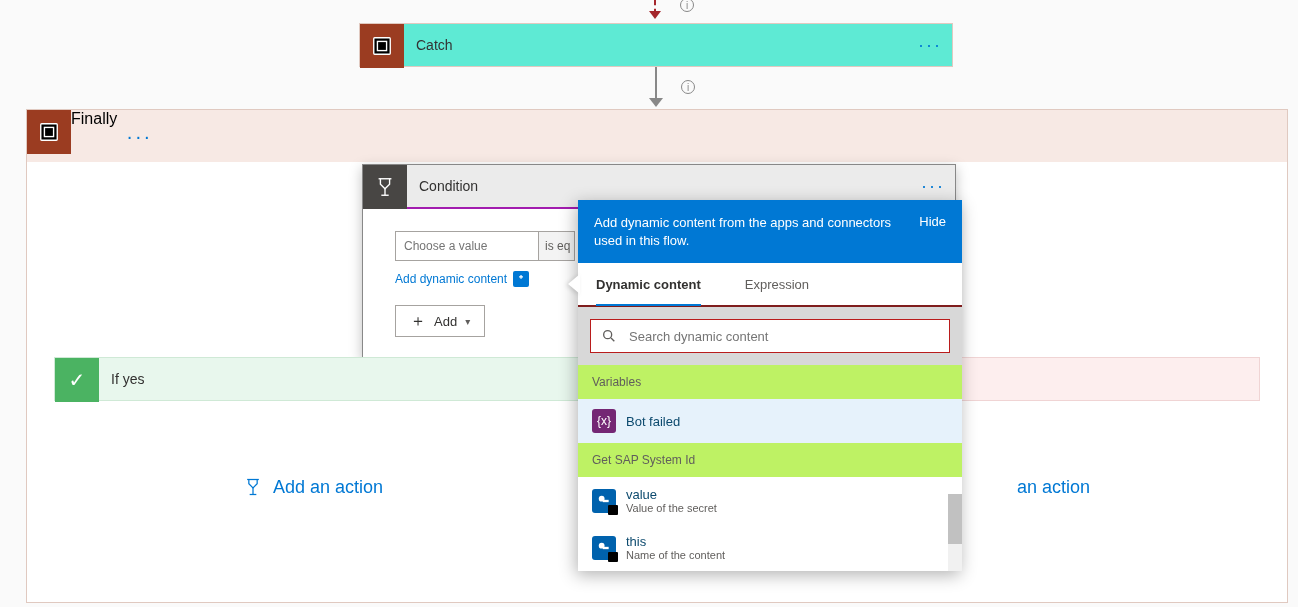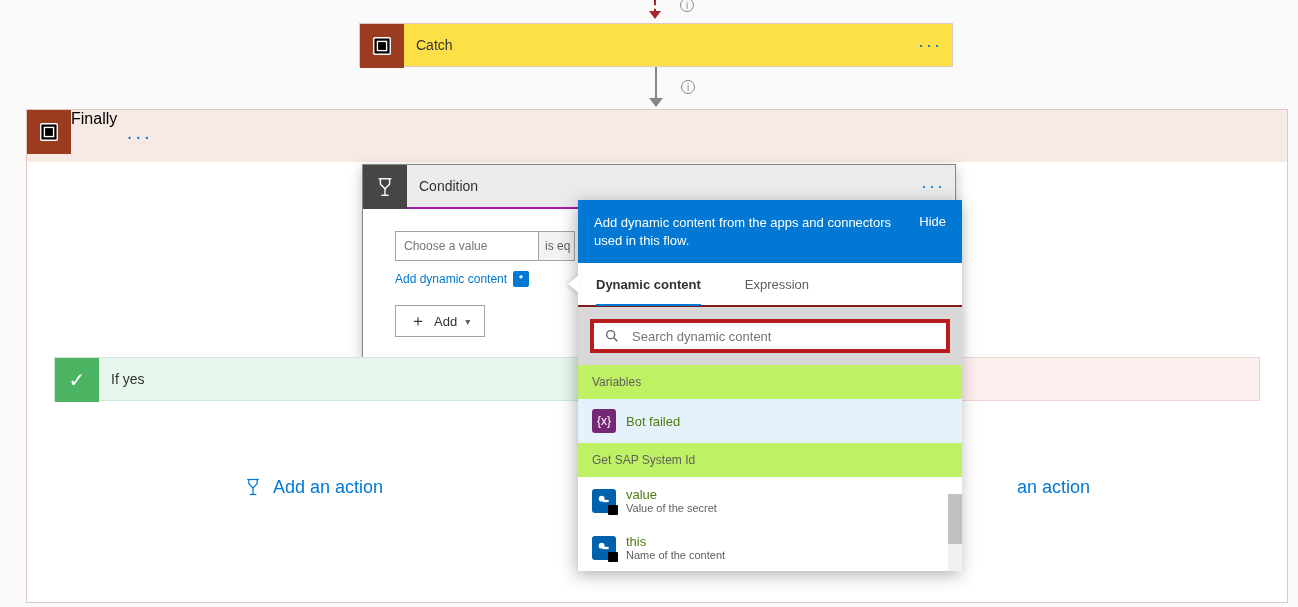--- a/index.html
+++ b/index.html
@@ -5,21 +5,21 @@
   * { box-sizing: border-box; font-family: "Segoe UI", -apple-system, sans-serif; }
   body { margin:0; background:#fafafa; width:1298px; height:607px; position:relative; overflow:hidden; }
   .canvas { position:relative; width:100%; height:100%; }
 
   
   .top-arrow-stub { position:absolute; left:654px; top:0; width:2px; height:14px; border-left:2px dashed #a4262c; }
   .top-arrow-head { position:absolute; left:649px; top:11px; width:0; height:0; border-left:6px solid transparent; border-right:6px solid transparent; border-top:8px solid #a4262c; }
   .top-info { position:absolute; left:680px; top:-2px; width:14px; height:14px; border:1px solid #888; border-radius:50%; font-size:10px; color:#888; display:flex; align-items:center; justify-content:center; }
 
   
-  .catch-card { position:absolute; left:359px; top:23px; width:594px; height:44px; display:flex; background:#fde047; border:1px solid #e0c9c0; }
+  .catch-card { position:absolute; left:359px; top:23px; width:594px; height:44px; display:flex; background:#5eead4; border:1px solid #e0c9c0; }
   .scope-icon-box { width:44px; height:44px; background:#9B3C21; display:flex; align-items:center; justify-content:center; }
   .scope-icon-box svg { stroke:#fff; }
   .catch-card .title { flex:1; padding:0 12px; display:flex; align-items:center; font-size:14px; color:#333; }
   .more-dots { width:44px; display:flex; align-items:center; justify-content:center; color:#0078d4; font-size:18px; letter-spacing:2px; cursor:pointer; }
 
   
   .mid-arrow-line { position:absolute; left:655px; top:67px; width:2px; height:33px; background:#888; }
   .mid-arrow-head { position:absolute; left:649px; top:98px; width:0; height:0; border-left:7px solid transparent; border-right:7px solid transparent; border-top:9px solid #888; }
   .mid-info { position:absolute; left:681px; top:80px; width:14px; height:14px; border:1px solid #888; border-radius:50%; font-size:10px; color:#888; display:flex; align-items:center; justify-content:center; }
 
@@ -63,31 +63,31 @@
 
   
   .dyn-panel { position:absolute; left:551px; top:38px; width:384px; background:#fff; box-shadow:-2px 4px 16px rgba(0,0,0,0.3); z-index:50; }
   .dyn-blue { background:#0078d4; color:#fff; padding:14px 16px; display:flex; align-items:flex-start; gap:12px; }
   .dyn-blue-text { flex:1; font-size:13px; line-height:1.35; }
   .dyn-hide { font-size:13px; cursor:pointer; white-space:nowrap; }
   .dyn-tabs { display:flex; border-bottom:2px solid #7f1d1d; padding:0 18px; gap:44px; }
   .dyn-tab { padding:14px 0 12px 0; font-size:13px; color:#605e5c; cursor:pointer; }
   .dyn-tab.active { color:#323130; font-weight:600; border-bottom:2px solid #0078d4; margin-bottom:-1px; }
   .dyn-search-wrap { background:#d8d8d8; padding:12px; }
-  .dyn-search { display:flex; align-items:center; background:#fff; border:4px solid #b91c1c; height:34px; padding:0 10px; gap:10px; }
+  .dyn-search { display:flex; align-items:center; background:#fff; border:1px solid #b91c1c; height:34px; padding:0 10px; gap:10px; }
   .dyn-search input { border:none; outline:none; flex:1; font-size:13px; }
   .dyn-section-h { background:#bef264; padding:10px 14px; font-size:12px; color:#605e5c; }
   .dyn-item { display:flex; align-items:center; padding:10px 14px; gap:10px; cursor:pointer; }
   .dyn-item.hl { background:#E6F2FB; }
   .dyn-item-icon { width:24px; height:24px; border-radius:3px; display:flex; align-items:center; justify-content:center; color:#fff; font-size:12px; position:relative;}
   .dyn-item-icon.purple { background:#742774; }
   .dyn-item-icon.blue { background:#0062AD; }
   .dyn-item-icon .lock { position:absolute; right:-2px; bottom:-2px; width:10px; height:10px; background:#000; border-radius:1px; }
   .dyn-item-text { display:flex; flex-direction:column; }
-  .dyn-item-text .t1 { font-size:13px; color:#4d7c0f; }
+  .dyn-item-text .t1 { font-size:13px; color:#0c4a6e; }
   .dyn-item-text .t2 { font-size:11px; color:#605e5c; }
   .dyn-scroll { position:absolute; right:0; top:129px; width:14px; bottom:0; background:#f1f1f1; }
   .dyn-thumb { position:absolute; right:0; top:129px; width:14px; height:50px; background:#c1c1c1; }
 
   .pointer-notch { position:absolute; left:541px; top:112px; width:0;height:0; border-top:10px solid transparent; border-bottom:10px solid transparent; border-right:12px solid #fff; z-index:60; filter: drop-shadow(-2px 1px 2px rgba(0,0,0,0.15)); }
 
 </style>
 </head>
 <body>
 

